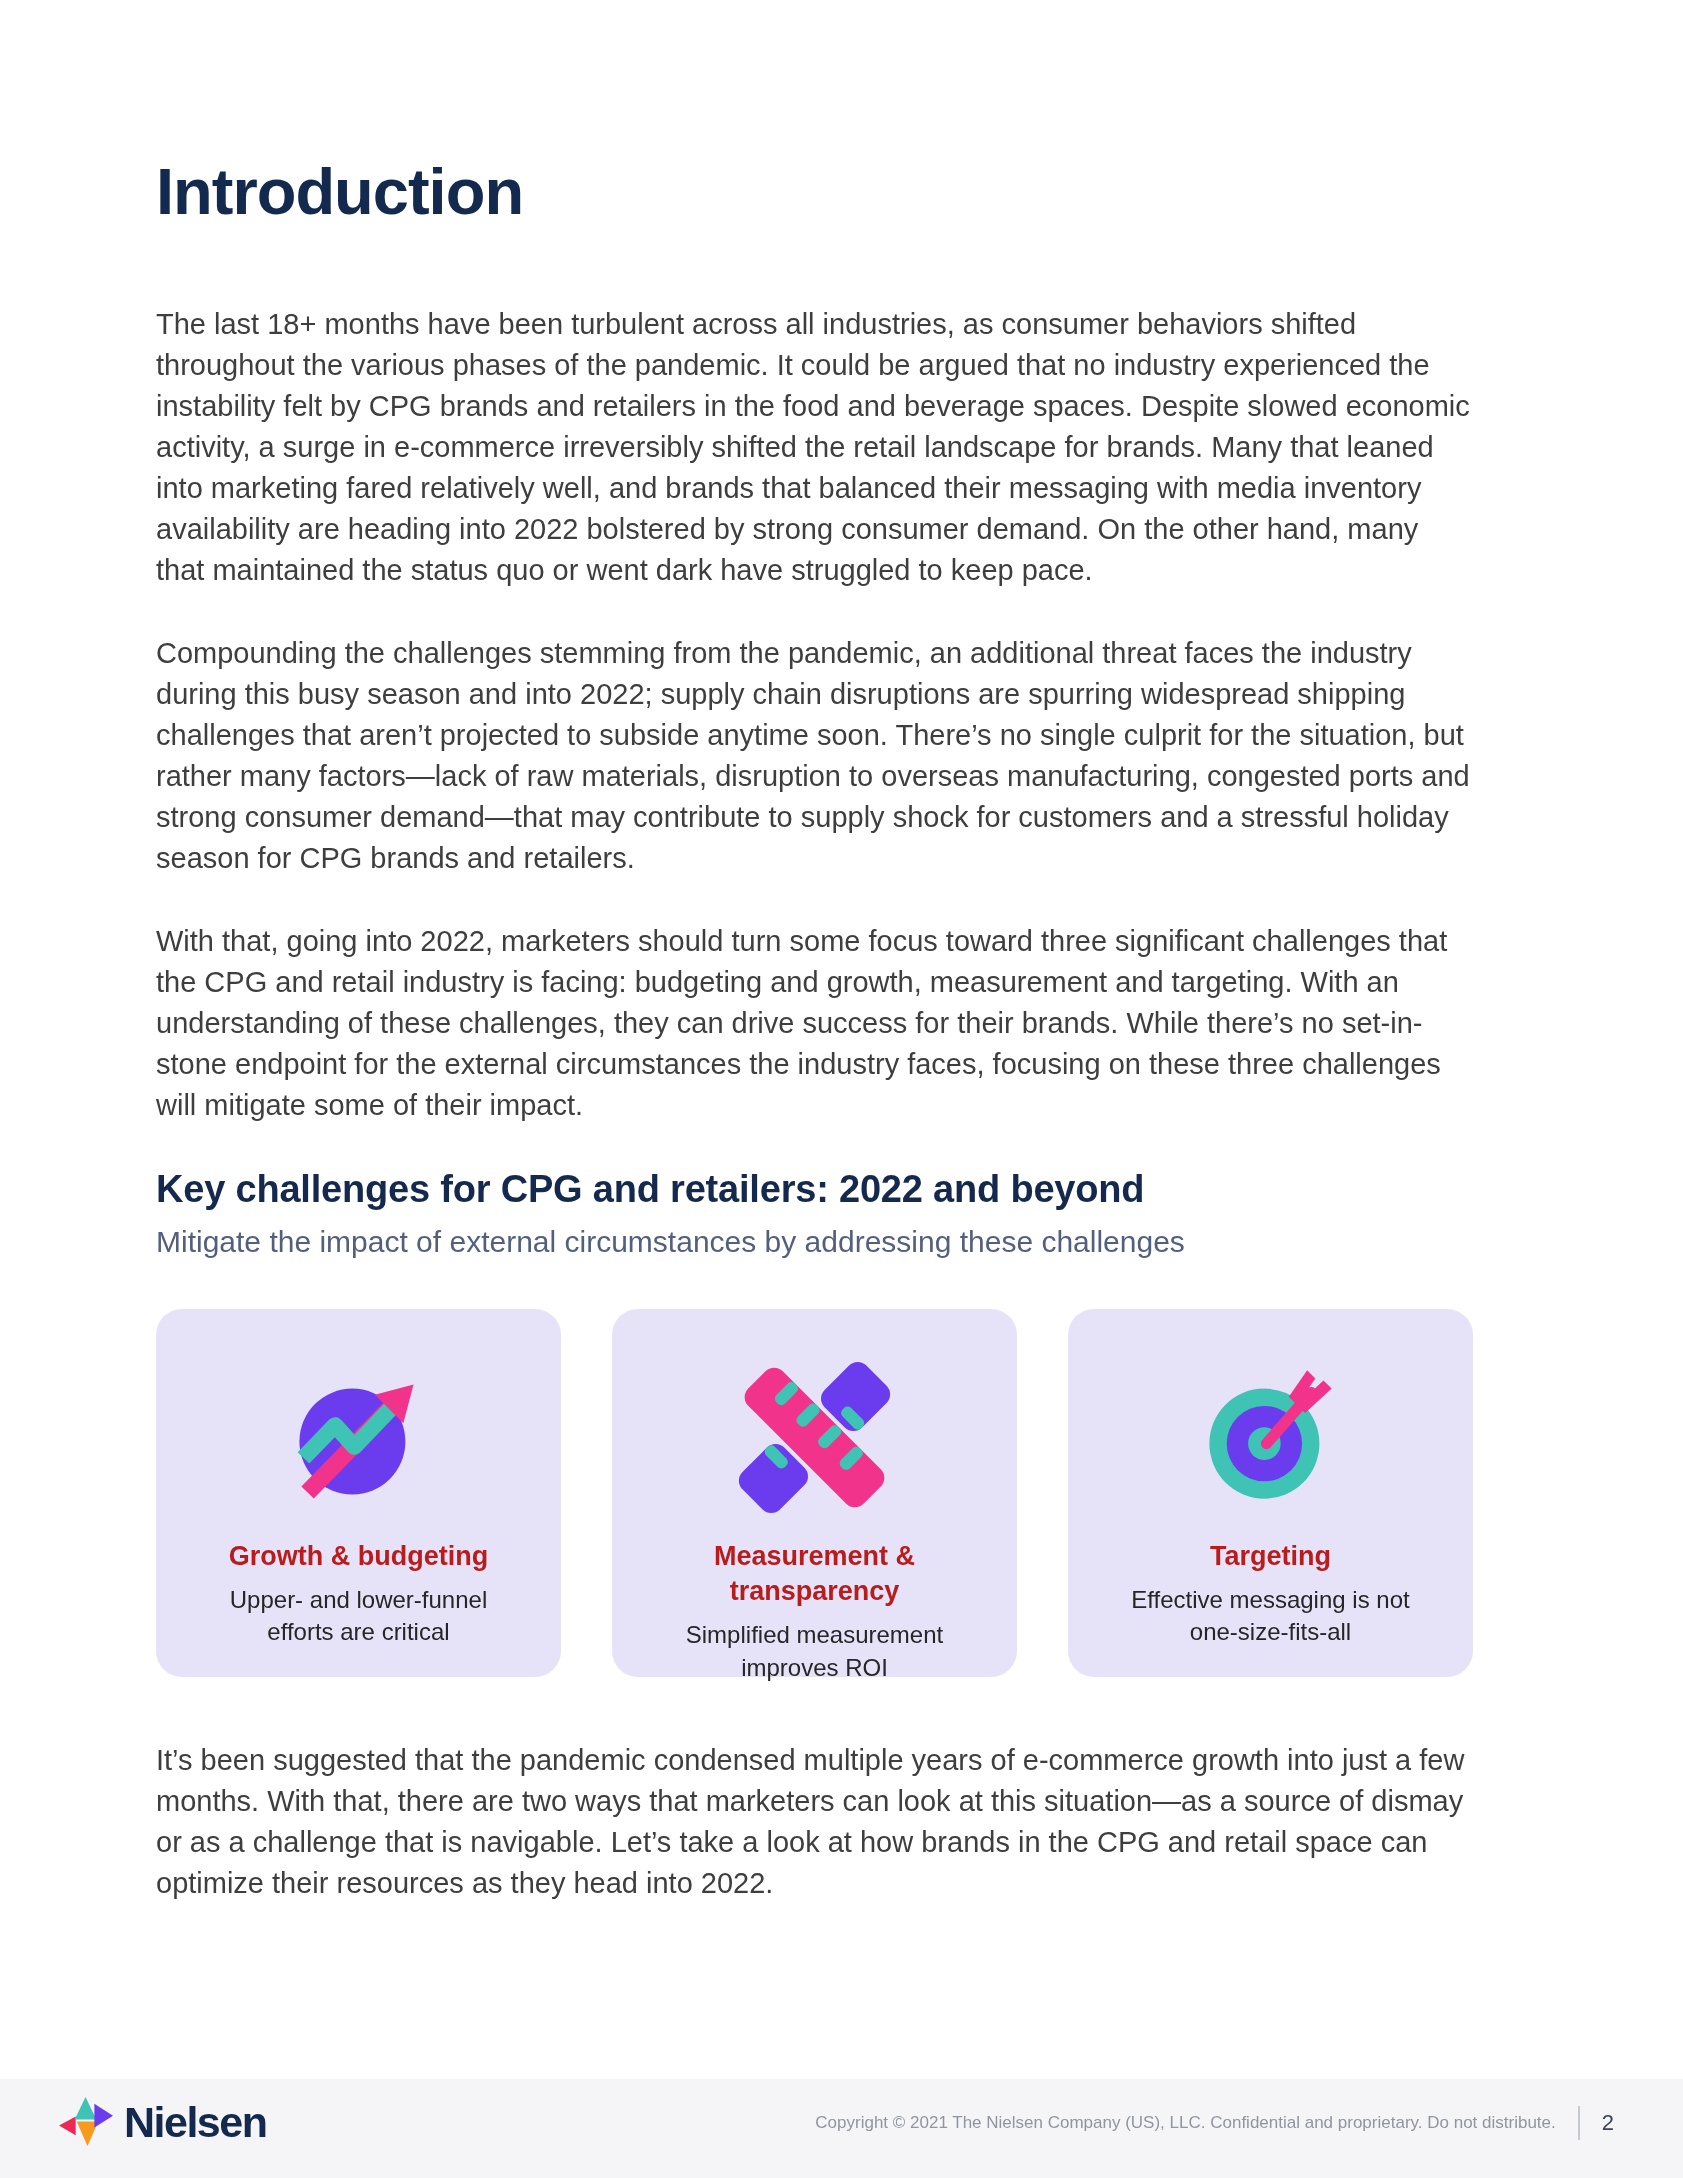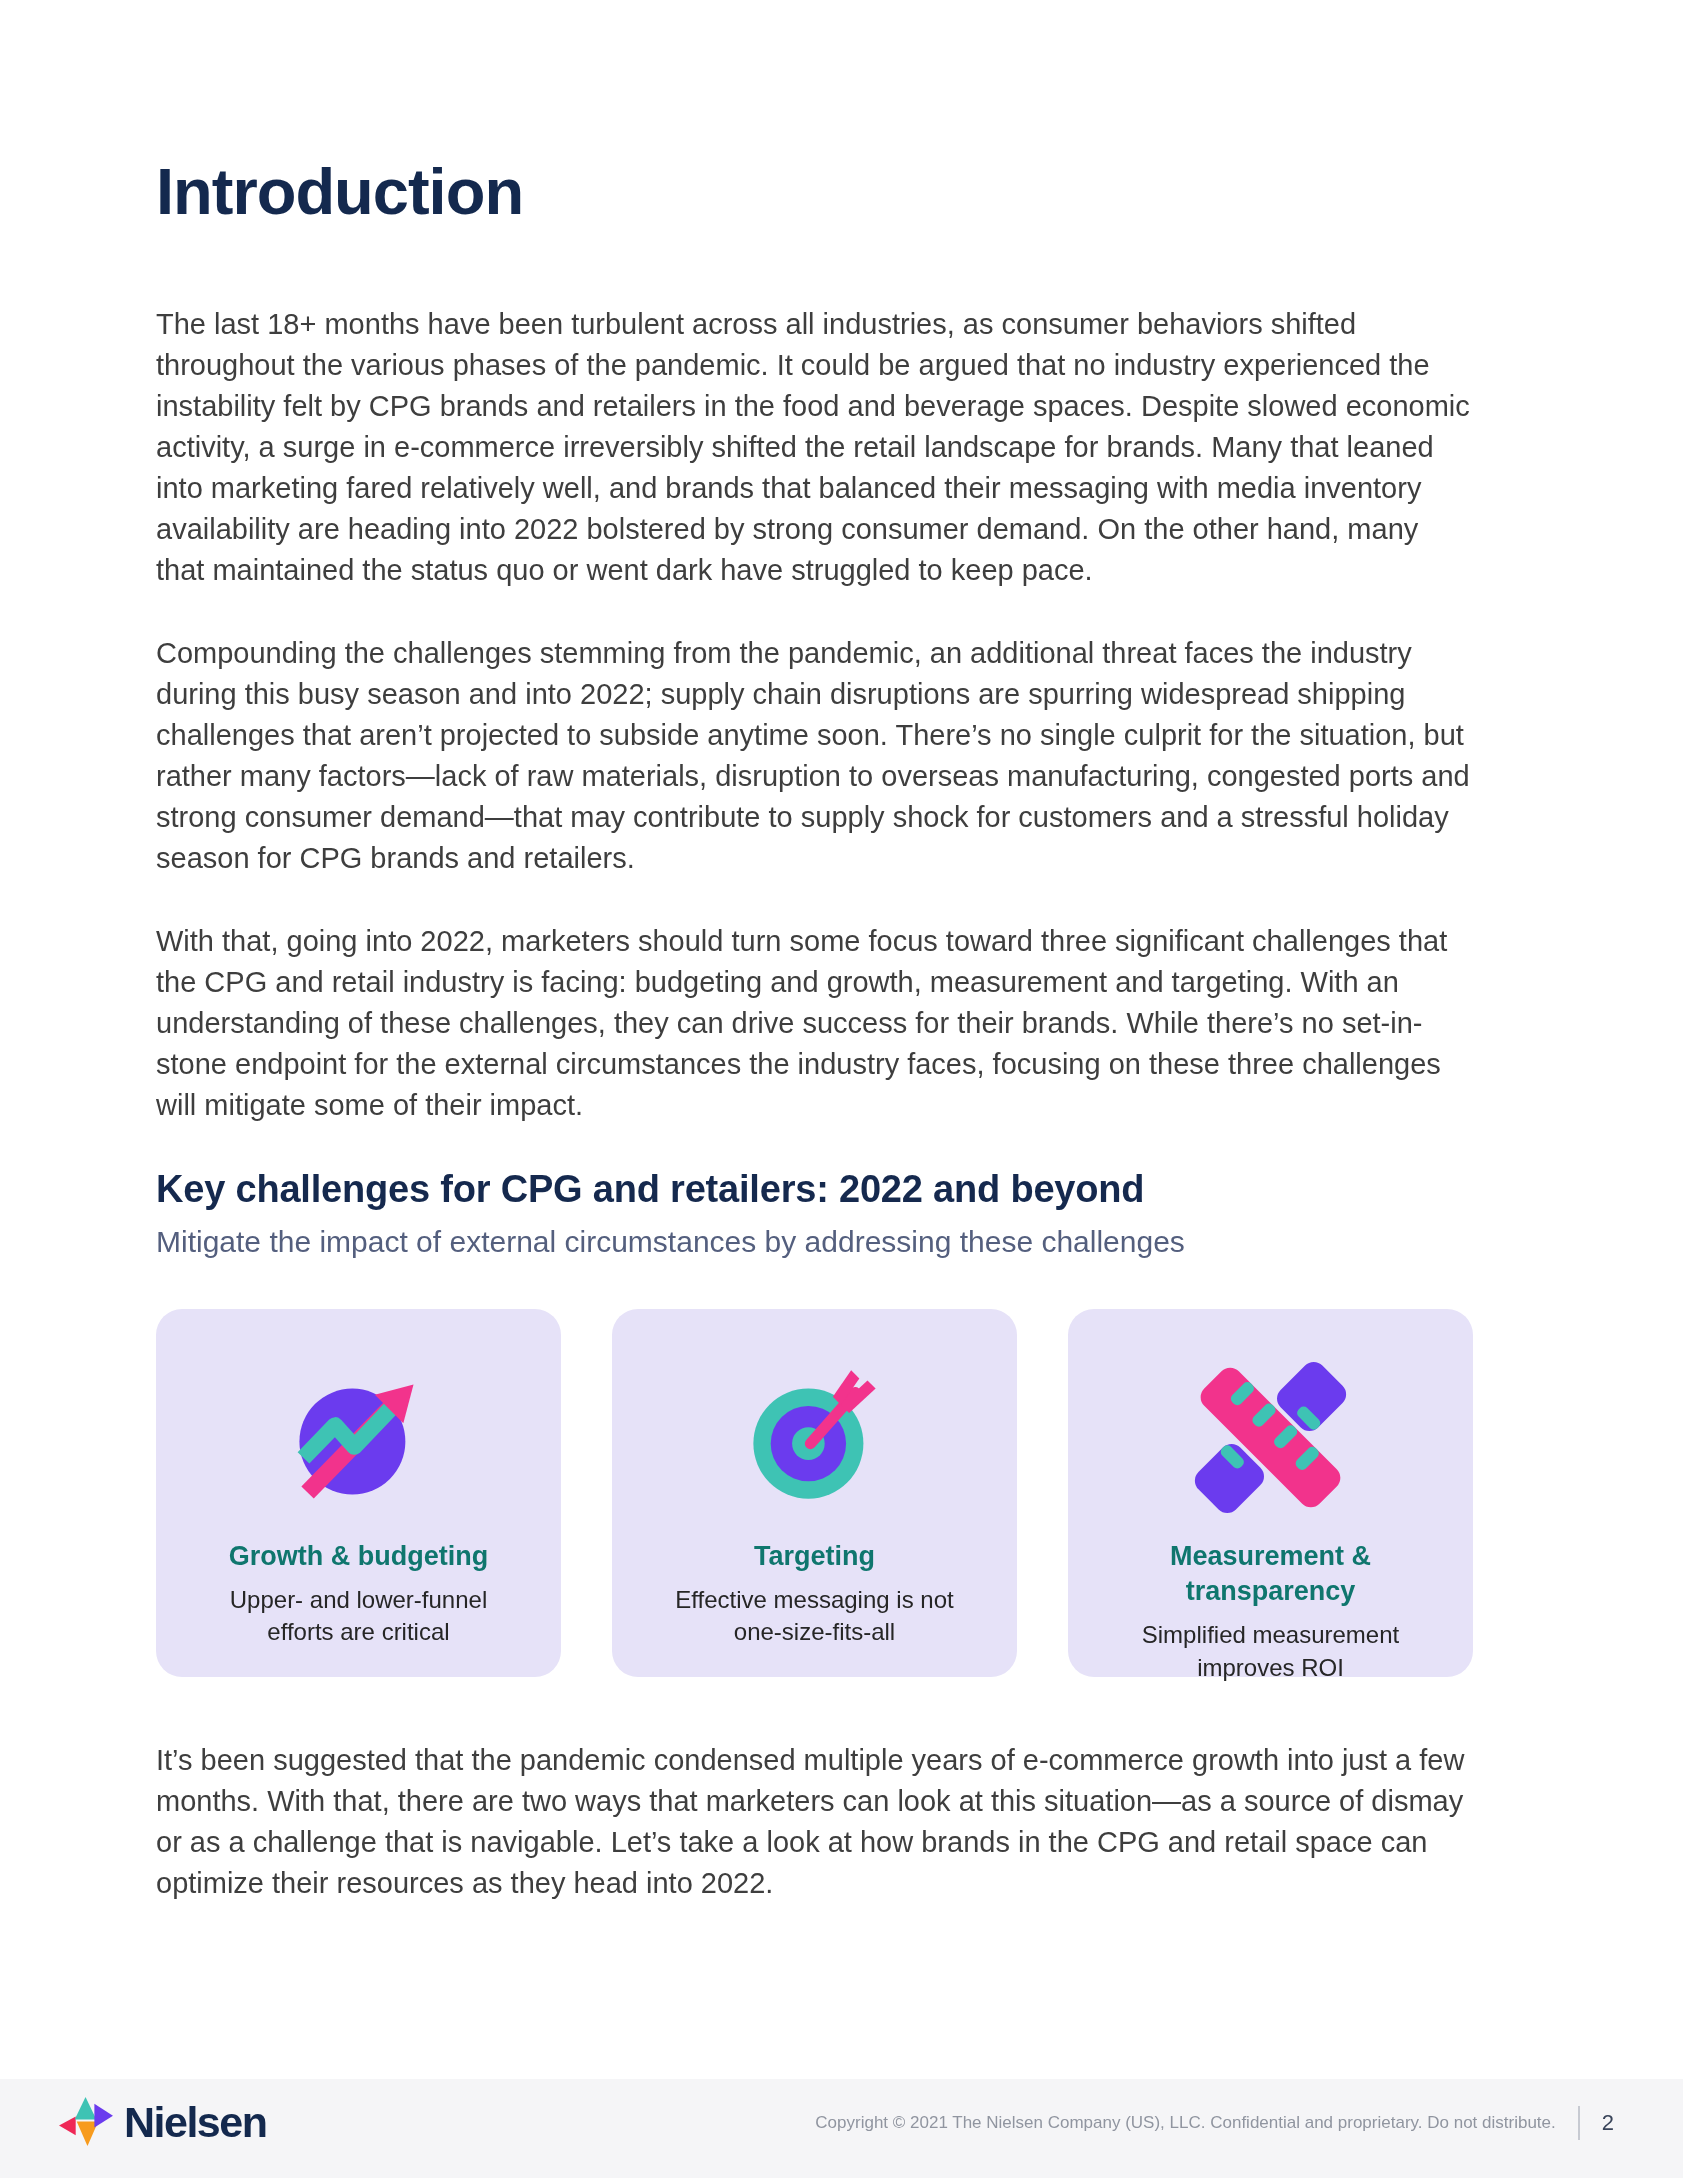--- a/index.html
+++ b/index.html
@@ -11,21 +11,21 @@
 
   .body-para { font-size:29px; line-height:41px; color:#3E3E3E; margin:0 0 42px 0; }
   .body-para.first { margin-top:75px; }
 
   .section-heading { margin:0; font-size:38px; font-weight:700; color:#15294E; letter-spacing:-0.2px; }
   .section-subheading { margin:14px 0 0 0; font-size:30px; color:#545F7E; }
 
   .cards { display:flex; gap:51px; margin-top:50px; }
   .card { width:412px; height:368px; background:#E6E2F8; border-radius:26px; text-align:center; padding-top:40px; box-sizing:border-box; }
   .card-icon { height:176px; display:flex; align-items:center; justify-content:center; }
-  .card-title { font-size:27px; font-weight:700; color:#0f766e; line-height:1.3; margin:14px auto 0 auto; max-width:297px; }
+  .card-title { font-size:27px; font-weight:700; color:#b91c1c; line-height:1.3; margin:14px auto 0 auto; max-width:297px; }
   .card-desc { font-size:24px; color:#262626; line-height:1.35; margin:10px auto 0 auto; max-width:287px; }
 
   .closing { margin-top:63px; margin-bottom:16px; }
 
   .footer { position:absolute; left:0; bottom:0; width:100%; height:99px; background:#F5F5F7; display:flex; align-items:center; justify-content:space-between; padding:0 69px 12px 59px; box-sizing:border-box; }
   .brand { display:flex; align-items:center; gap:10px; }
   .brand-text { font-size:43px; font-weight:800; color:#14294E; letter-spacing:-1.5px; }
   .footer-right { display:flex; align-items:center; gap:22px; }
   .copyright { font-size:17px; color:#9095A0; white-space:nowrap; }
   .footer-divider { width:2px; height:34px; background:#C7CAD2; }
@@ -57,52 +57,52 @@
             <polygon points="134,28 96,38 124,66" fill="#F2338C"></polygon>
           </svg>
         </div>
         <div class="card-title">Growth &amp; budgeting</div>
         <div class="card-desc">Upper- and lower-funnel efforts are critical</div>
       </div>
 
       <div class="card">
         <div class="card-icon">
           <svg width="163" height="163" viewBox="0 0 160 160" aria-hidden="true">
-            <circle cx="74" cy="86" r="54" fill="#3EC3B4"></circle>
-            <circle cx="74" cy="86" r="37" fill="#6B3BEE"></circle>
-            <circle cx="74" cy="86" r="16" fill="#3EC3B4"></circle>
-            <line x1="76" y1="86" x2="120" y2="36" stroke="#F2338C" stroke-width="11" stroke-linecap="round"></line>
-            <polygon points="98,40 116,14 124,22 106,48" fill="#F2338C"></polygon>
-            <polygon points="106,48 132,24 140,32 114,56" fill="#F2338C"></polygon>
-          </svg>
-        </div>
-        <div class="card-title">Targeting</div>
-        <div class="card-desc">Effective messaging is not one-size-fits-all</div>
-      </div>
-
-      <div class="card">
-        <div class="card-icon">
-          <svg width="163" height="163" viewBox="0 0 160 160" aria-hidden="true">
             <g transform="translate(80,80) rotate(-45)">
               <rect x="-86" y="-26" width="58" height="52" rx="12" fill="#6B3BEE"></rect>
               <rect x="-46" y="-26" width="12" height="26" rx="5" fill="#3EC3B4"></rect>
               <rect x="28" y="-26" width="58" height="52" rx="12" fill="#6B3BEE"></rect>
               <rect x="34" y="0" width="12" height="26" rx="5" fill="#3EC3B4"></rect>
             </g>
             <g transform="translate(80,80) rotate(45)">
               <rect x="-80" y="-24" width="160" height="48" rx="12" fill="#F2338C"></rect>
               <rect x="-56" y="-24" width="12" height="26" rx="5" fill="#3EC3B4"></rect>
               <rect x="-26" y="-24" width="12" height="26" rx="5" fill="#3EC3B4"></rect>
               <rect x="4" y="-24" width="12" height="26" rx="5" fill="#3EC3B4"></rect>
               <rect x="34" y="-24" width="12" height="26" rx="5" fill="#3EC3B4"></rect>
             </g>
           </svg>
         </div>
         <div class="card-title">Measurement &amp; transparency</div>
         <div class="card-desc">Simplified measurement improves ROI</div>
+      </div>
+
+      <div class="card">
+        <div class="card-icon">
+          <svg width="163" height="163" viewBox="0 0 160 160" aria-hidden="true">
+            <circle cx="74" cy="86" r="54" fill="#3EC3B4"></circle>
+            <circle cx="74" cy="86" r="37" fill="#6B3BEE"></circle>
+            <circle cx="74" cy="86" r="16" fill="#3EC3B4"></circle>
+            <line x1="76" y1="86" x2="120" y2="36" stroke="#F2338C" stroke-width="11" stroke-linecap="round"></line>
+            <polygon points="98,40 116,14 124,22 106,48" fill="#F2338C"></polygon>
+            <polygon points="106,48 132,24 140,32 114,56" fill="#F2338C"></polygon>
+          </svg>
+        </div>
+        <div class="card-title">Targeting</div>
+        <div class="card-desc">Effective messaging is not one-size-fits-all</div>
       </div>
 
     </div>
 
     <p class="body-para closing">It’s been suggested that the pandemic condensed multiple years of e-commerce growth into just a few months. With that, there are two ways that marketers can look at this situation—as a source of dismay or as a challenge that is navigable. Let’s take a look at how brands in the CPG and retail space can optimize their resources as they head into 2022.</p>
   </main>
 
   <footer class="footer">
     <div class="brand">
       <span style="display:inline-flex;">

